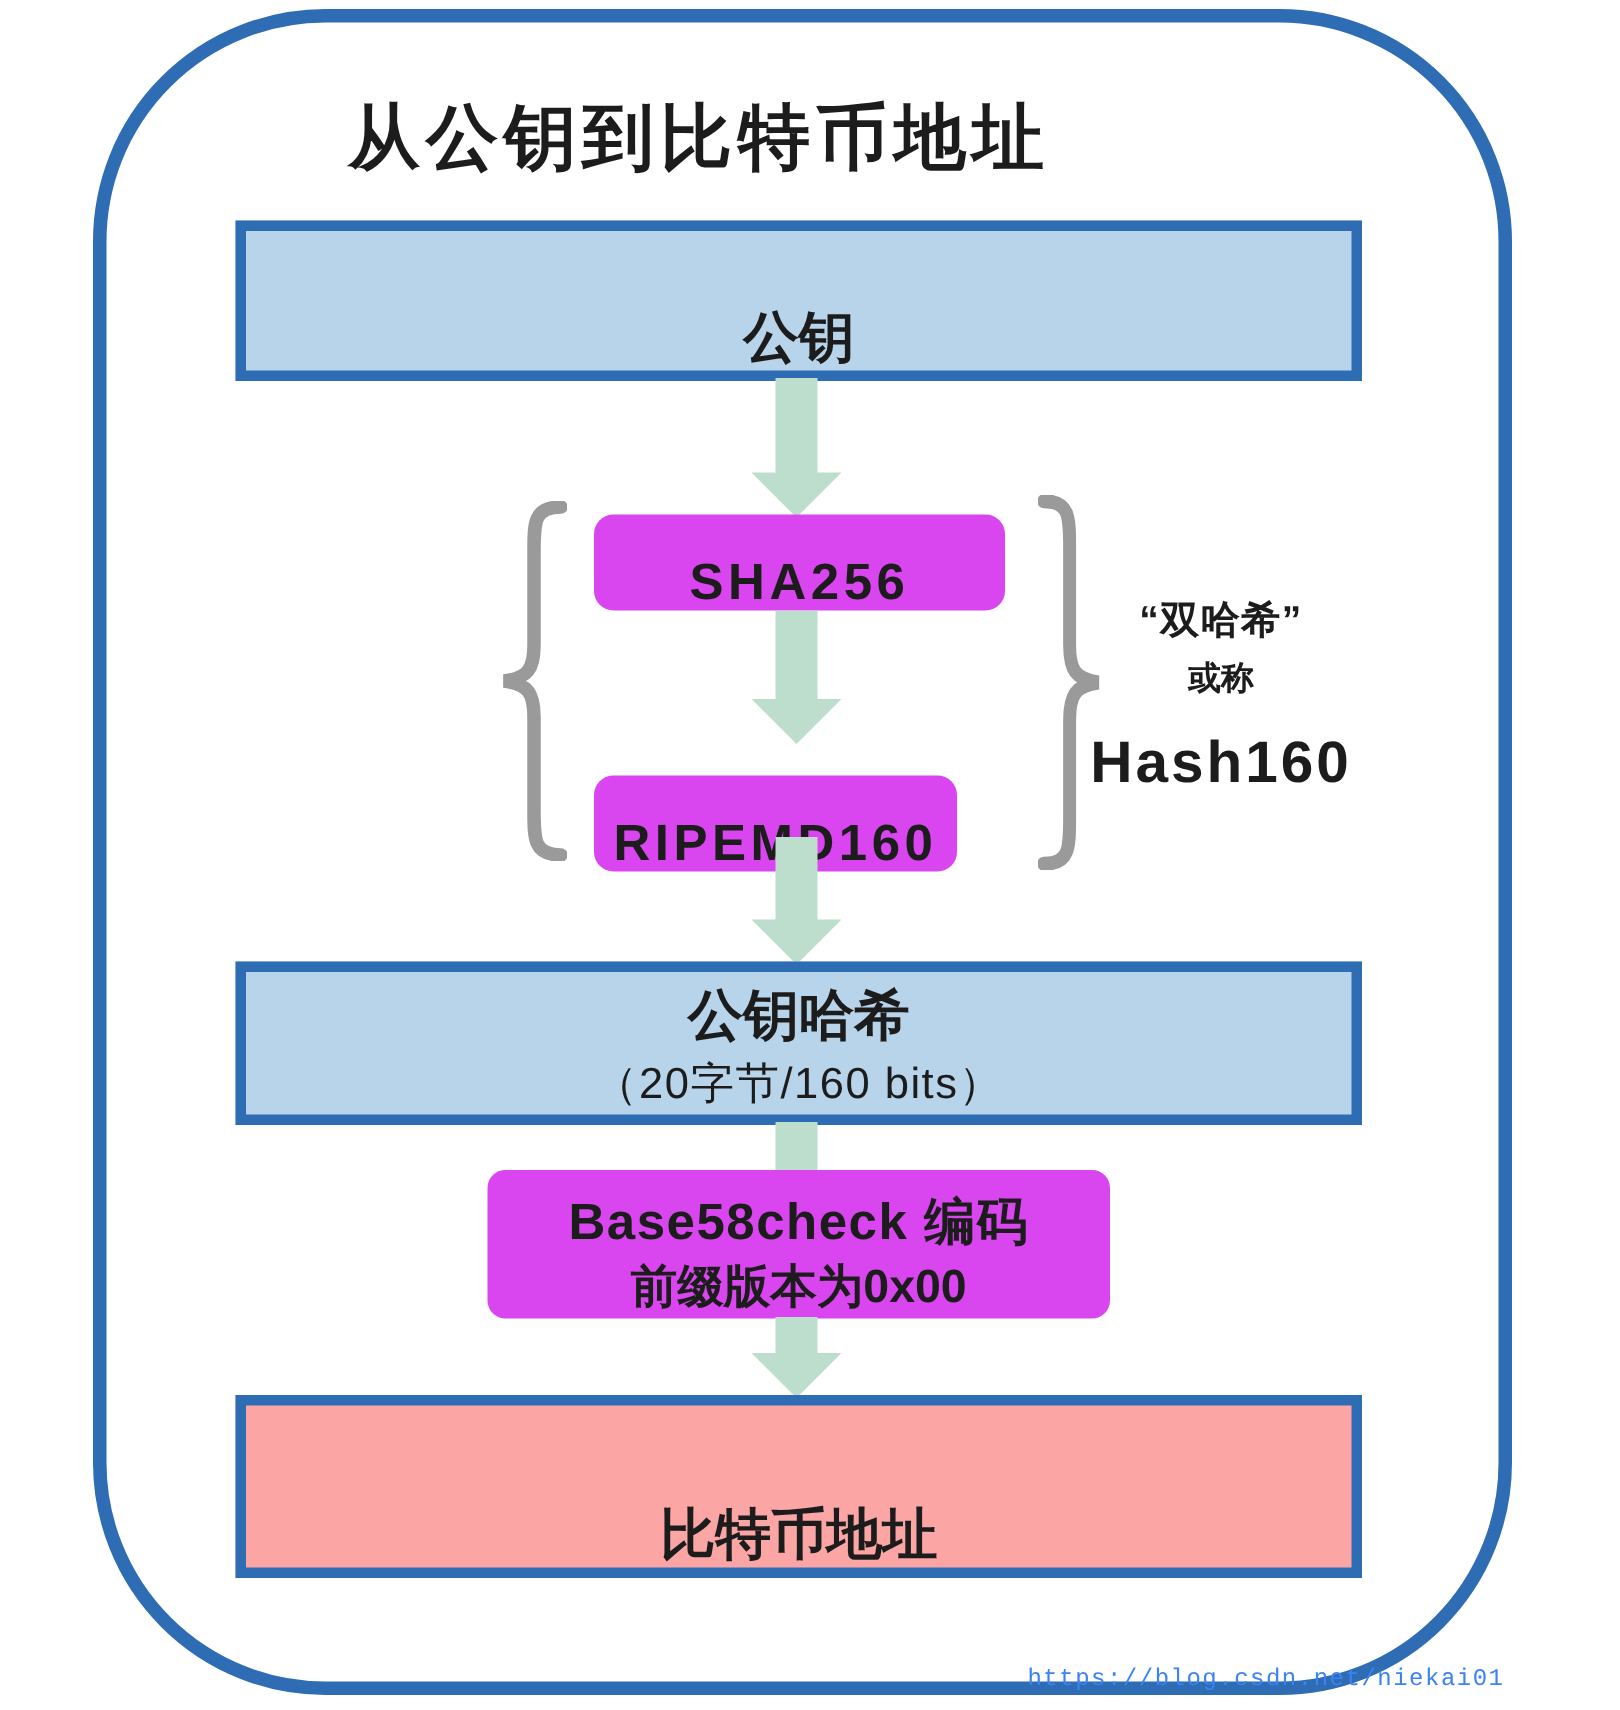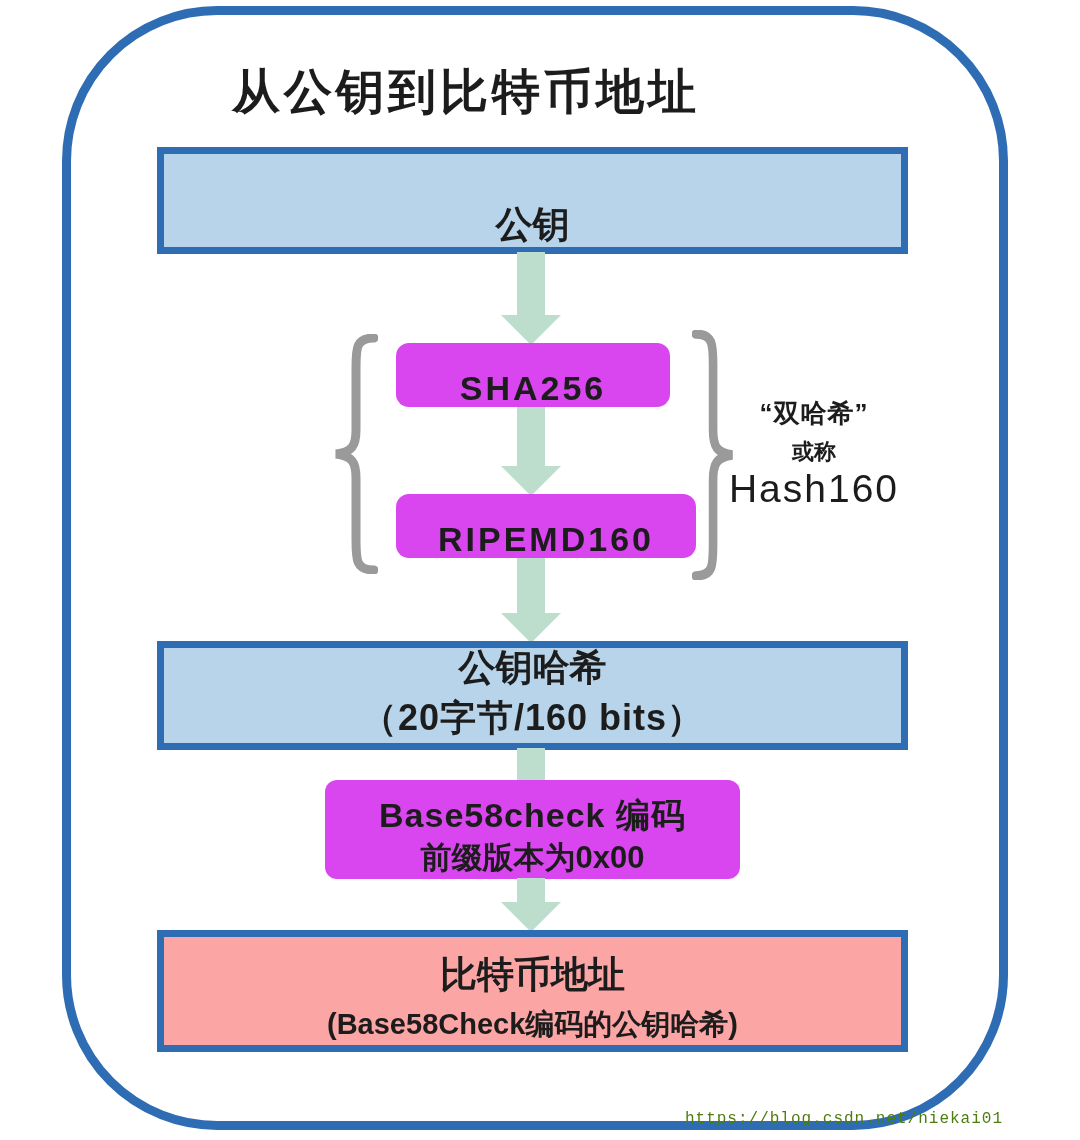--- a/index.html
+++ b/index.html
@@ -49,28 +49,28 @@
   .white-box {
     background: #fca5a5;
     border: 7px solid #2e6cb4;
   }
   .green-box {
     background: #d946ef;
     border: none;
   }
   .box-public-key   { left: 157px; top: 147px; width: 751px; height: 107px; }
   .box-sha256       { left: 396px; top: 343px; width: 274px; height: 64px; border-radius: 13px; }
-  .box-ripemd160    { left: 396px; top: 494px; width: 300px; height: 64px; border-radius: 13px; }
+  .box-ripemd160    { left: 396px; top: 517px; width: 242px; height: 64px; border-radius: 13px; }
   .box-pubkey-hash  { left: 157px; top: 641px; width: 751px; height: 109px; }
   .box-base58check  { left: 325px; top: 780px; width: 415px; height: 99px; border-radius: 12px; }
   .box-btc-address  { left: 157px; top: 930px; width: 751px; height: 122px; }
 
   .label-lg  { font-size: 37px; font-weight: bold; line-height: 1.15; }
   .label-md  { font-size: 34px; font-weight: bold; letter-spacing: 3px; line-height: 1.1; }
-  .sub-md    { font-size: 36px; font-weight: bold; letter-spacing: 1px; margin-top: 4px; }
+  .sub-md    { font-size: 29px; font-weight: normal; letter-spacing: 1px; margin-top: 4px; }
   .sub-sm    { font-size: 31px; font-weight: bold; margin-top: 3px; }
   .sub-btc   { font-size: 29px; font-weight: bold; margin-top: 8px; }
 
   .arrow { position: absolute; left: 501px; }
   .arrow-1 { top: 252px; }
   .arrow-2 { top: 407px; }
   .arrow-3 { top: 558px; }
   .arrow-4 { top: 878px; }
   .connector {
     position: absolute;
@@ -84,28 +84,28 @@
   .brace-right { left: 692px; top: 330px; }
 
   .annotation {
     position: absolute;
     left: 704px; top: 396px;
     width: 220px;
     text-align: center;
   }
   .annotation .line1 { font-size: 26px; font-weight: bold; letter-spacing: 1px; }
   .annotation .line2 { font-size: 22px; font-weight: bold; margin-top: 6px; }
-  .annotation .line3 { font-size: 39px; font-weight: normal; letter-spacing: 2px; margin-top: 0; }
+  .annotation .line3 { font-size: 39px; font-weight: bold; letter-spacing: 2px; margin-top: 20px; }
 
   .watermark {
     position: absolute;
     right: 77px; top: 1110px;
     font-size: 16px;
     letter-spacing: 1px;
-    color: #4d7c0f;
+    color: #3b82f6;
     font-family: "Liberation Mono", "DejaVu Sans Mono", monospace;
   }
 </style>
 </head>
 <body>
 
 <div class="stage">
 
   <div class="frame"></div>
 
@@ -160,18 +160,17 @@
     <div class="label-md" style="letter-spacing:1px;">Base58check 编码</div>
     <div class="sub-sm">前缀版本为0x00</div>
   </div>
 
   <svg class="arrow arrow-4" width="60" height="54" viewBox="0 0 60 54">
     <polygon points="16,0 44,0 44,24 60,24 30,54 0,24 16,24" fill="#bedecd"></polygon>
   </svg>
 
   <div class="node white-box box-btc-address">
     <div class="label-lg">比特币地址</div>
-    <div class="sub-btc">(Base58Check编码的公钥哈希)</div>
   </div>
 
   <div class="watermark">https://blog.csdn.net/niekai01</div>
 
 </div>
 
 </body></html>

